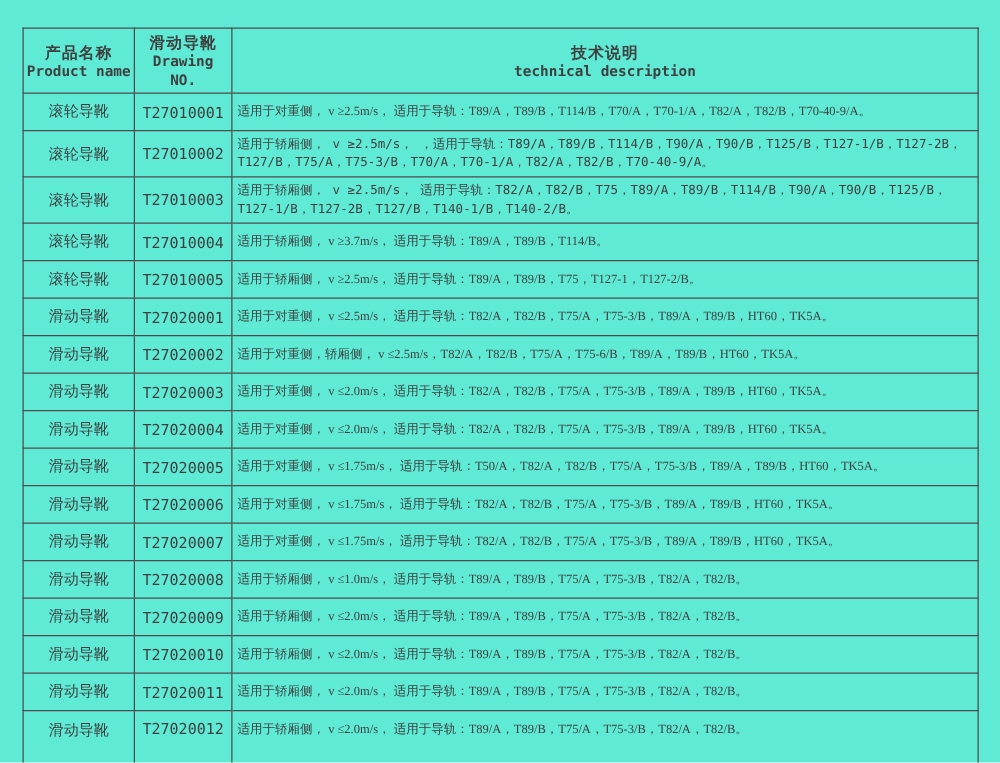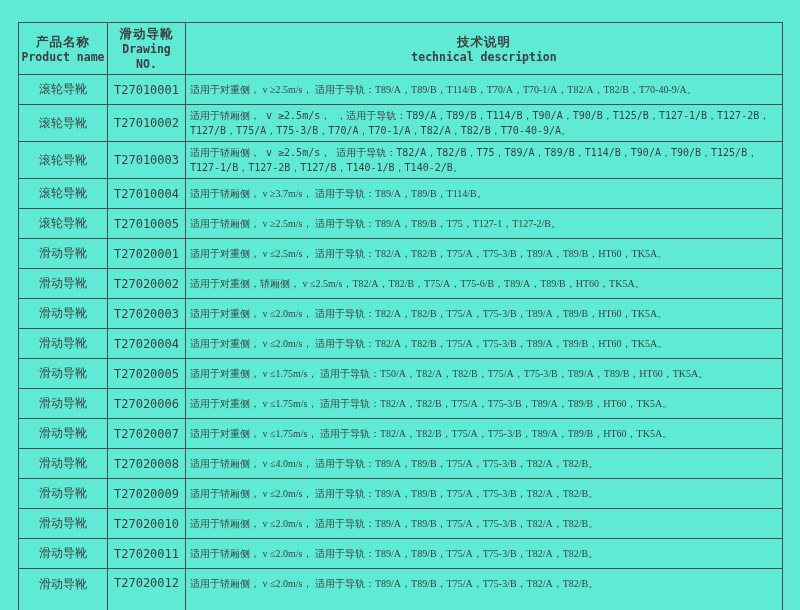--- a/index.html
+++ b/index.html
@@ -116,21 +116,21 @@
         <td class="desc nw">适用于对重侧， v ≤1.75m/s， 适用于导轨：T82/A，T82/B，T75/A，T75-3/B，T89/A，T89/B，HT60，TK5A。</td>
       </tr>
       <tr class="s">
         <td class="name">滑动导靴</td>
         <td class="no">T27020007</td>
         <td class="desc nw">适用于对重侧， v ≤1.75m/s， 适用于导轨：T82/A，T82/B，T75/A，T75-3/B，T89/A，T89/B，HT60，TK5A。</td>
       </tr>
       <tr class="s">
         <td class="name">滑动导靴</td>
         <td class="no">T27020008</td>
-        <td class="desc nw">适用于轿厢侧， v ≤4.0m/s， 适用于导轨：T89/A，T89/B，T75/A，T75-3/B，T82/A，T82/B。</td>
+        <td class="desc nw">适用于轿厢侧， v ≤1.0m/s， 适用于导轨：T89/A，T89/B，T75/A，T75-3/B，T82/A，T82/B。</td>
       </tr>
       <tr class="s">
         <td class="name">滑动导靴</td>
         <td class="no">T27020009</td>
         <td class="desc nw">适用于轿厢侧， v ≤2.0m/s， 适用于导轨：T89/A，T89/B，T75/A，T75-3/B，T82/A，T82/B。</td>
       </tr>
       <tr class="s">
         <td class="name">滑动导靴</td>
         <td class="no">T27020010</td>
         <td class="desc nw">适用于轿厢侧， v ≤2.0m/s， 适用于导轨：T89/A，T89/B，T75/A，T75-3/B，T82/A，T82/B。</td>

